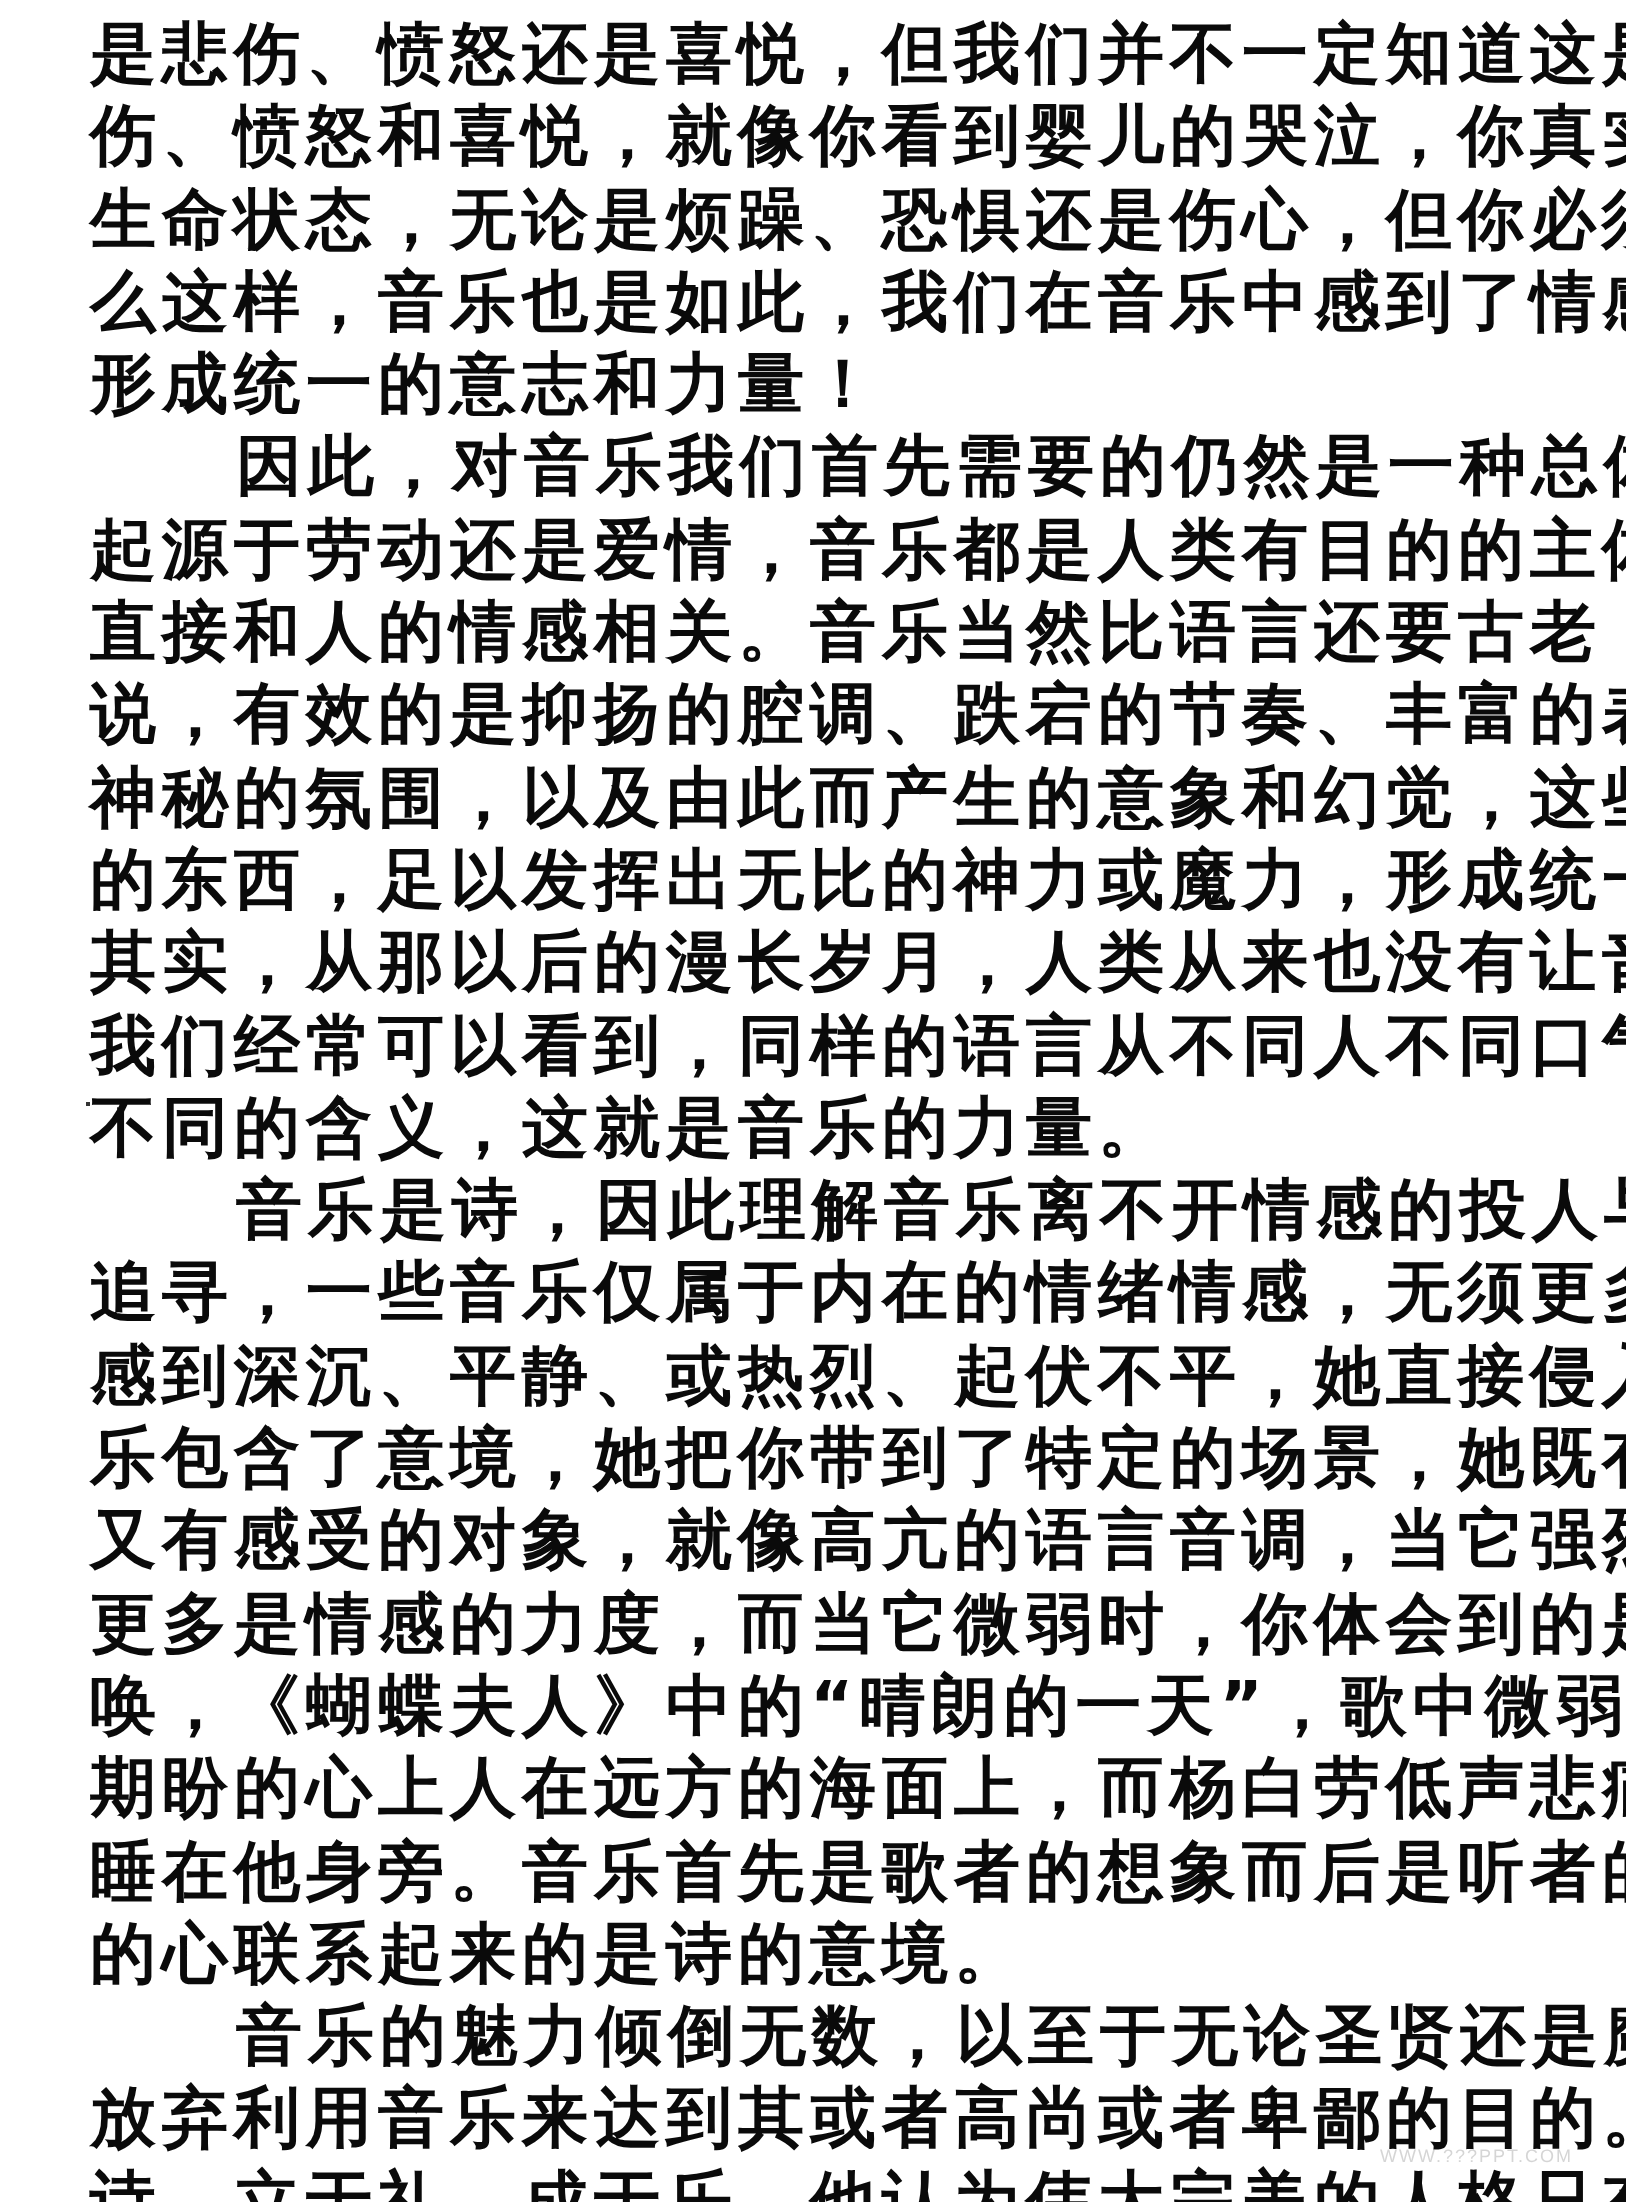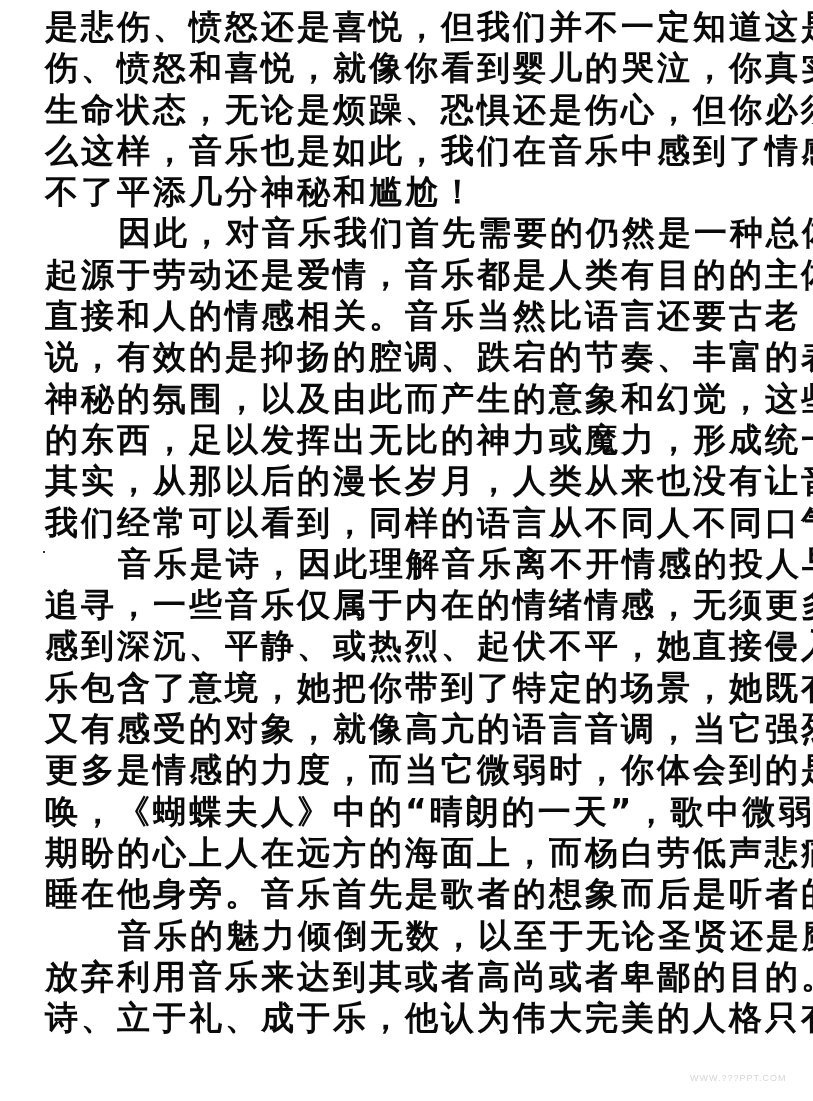--- a/index.html
+++ b/index.html
@@ -33,40 +33,42 @@
 </head>
 <body>
 
 <div class="page">
   <div class="text">
 
     <span class="line">是悲伤、愤怒还是喜悦，但我们并不一定知道这是因何而来的悲</span>
     <span class="line">伤、愤怒和喜悦，就像你看到婴儿的哭泣，你真实地感到他(她)的</span>
     <span class="line">生命状态，无论是烦躁、恐惧还是伤心，但你必须去揣摩(她)为什</span>
     <span class="line">么这样，音乐也是如此，我们在音乐中感到了情感的真实，却又免</span>
-    <span class="line">不了平添几分神秘和尴尬！</span>
+    <span class="line">形成统一的意志和力量！</span>
 
     <span class="line indent">因此，对音乐我们首先需要的仍然是一种总体的理解。无论</span>
     <span class="line">起源于劳动还是爱情，音乐都是人类有目的的主体活动，因为音乐</span>
     <span class="line">直接和人的情感相关。音乐当然比语言还要古老，对于原始人来</span>
     <span class="line">说，有效的是抑扬的腔调、跌宕的节奏、丰富的表情、饱满的情绪、</span>
     <span class="line">神秘的氛围，以及由此而产生的意象和幻觉，这些由心灵深处升起</span>
     <span class="line">的东西，足以发挥出无比的神力或魔力，形成统一的意志和力量，</span>
     <span class="line">其实，从那以后的漫长岁月，人类从来也没有让音乐离开过语言，</span>
     <span class="line">我们经常可以看到，同样的语言从不同人不同口气的表达中获得</span>
+    <span class="line">不同的含义，这就是音乐的力量。</span>
 
     <span class="line indent">音乐是诗，因此理解音乐离不开情感的投人与充满想象力的</span>
     <span class="line">追寻，一些音乐仅属于内在的情绪情感，无须更多的解释，你即能</span>
     <span class="line">感到深沉、平静、或热烈、起伏不平，她直接侵入你的内心。一些音</span>
     <span class="line">乐包含了意境，她把你带到了特定的场景，她既有自己的内在情绪</span>
     <span class="line">又有感受的对象，就像高亢的语言音调，当它强烈时，你感受到的</span>
     <span class="line">更多是情感的力度，而当它微弱时，你体会到的是它对远方的呼</span>
     <span class="line">唤，《蝴蝶夫人》中的“晴朗的一天”，歌中微弱高亢的音调代表了所</span>
     <span class="line">期盼的心上人在远方的海面上，而杨白劳低声悲痛呼唤的喜儿，正</span>
     <span class="line">睡在他身旁。音乐首先是歌者的想象而后是听者的想象，把他们</span>
+    <span class="line">的心联系起来的是诗的意境。</span>
 
     <span class="line indent">音乐的魅力倾倒无数，以至于无论圣贤还是魔鬼，谁都不愿意</span>
     <span class="line">放弃利用音乐来达到其或者高尚或者卑鄙的目的。孔子说：兴于</span>
     <span class="line">诗、立于礼、成于乐，他认为伟大完美的人格只有在音乐中才能得</span>
 
   </div>
 
   <div class="speck"></div>
 
   <div class="watermark-sub">WWW.???PPT.COM</div>

